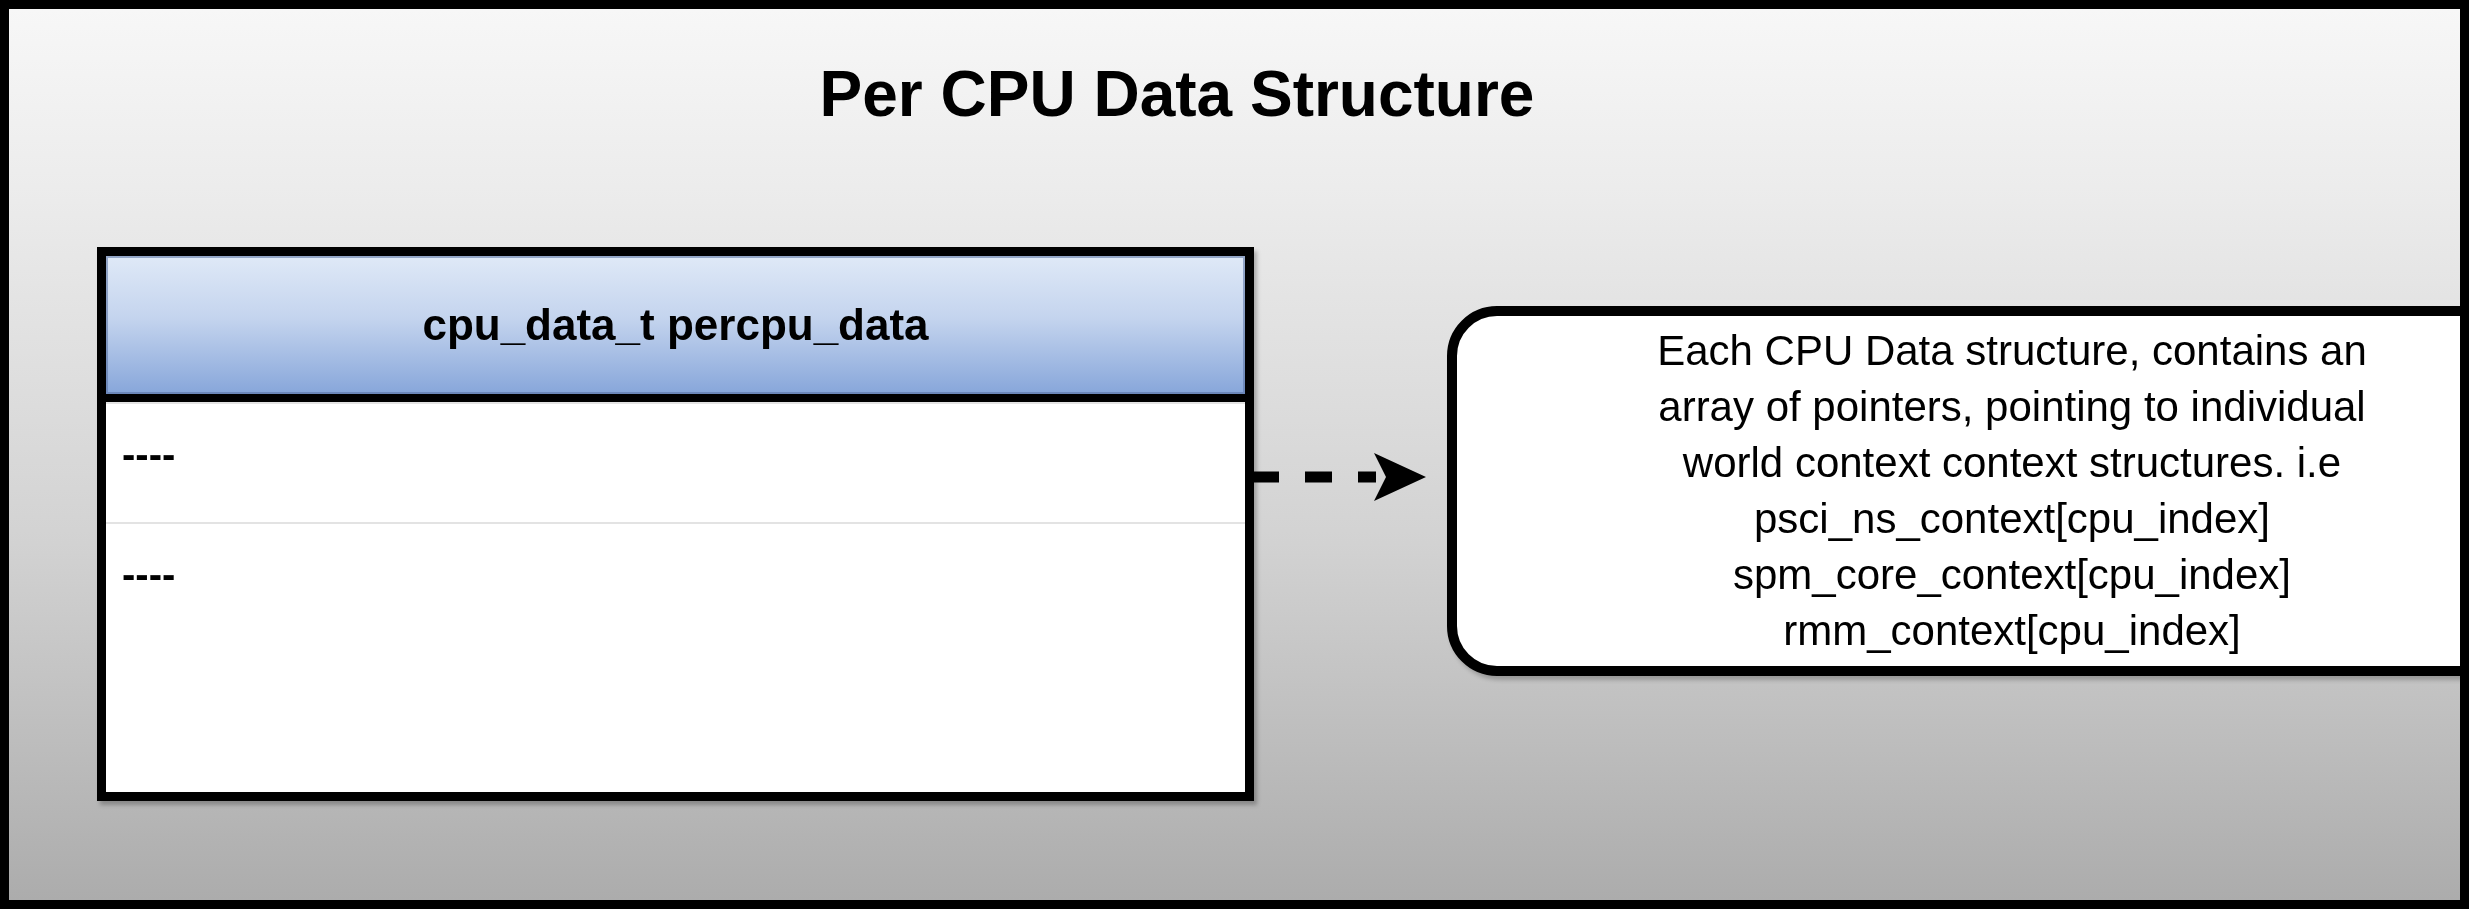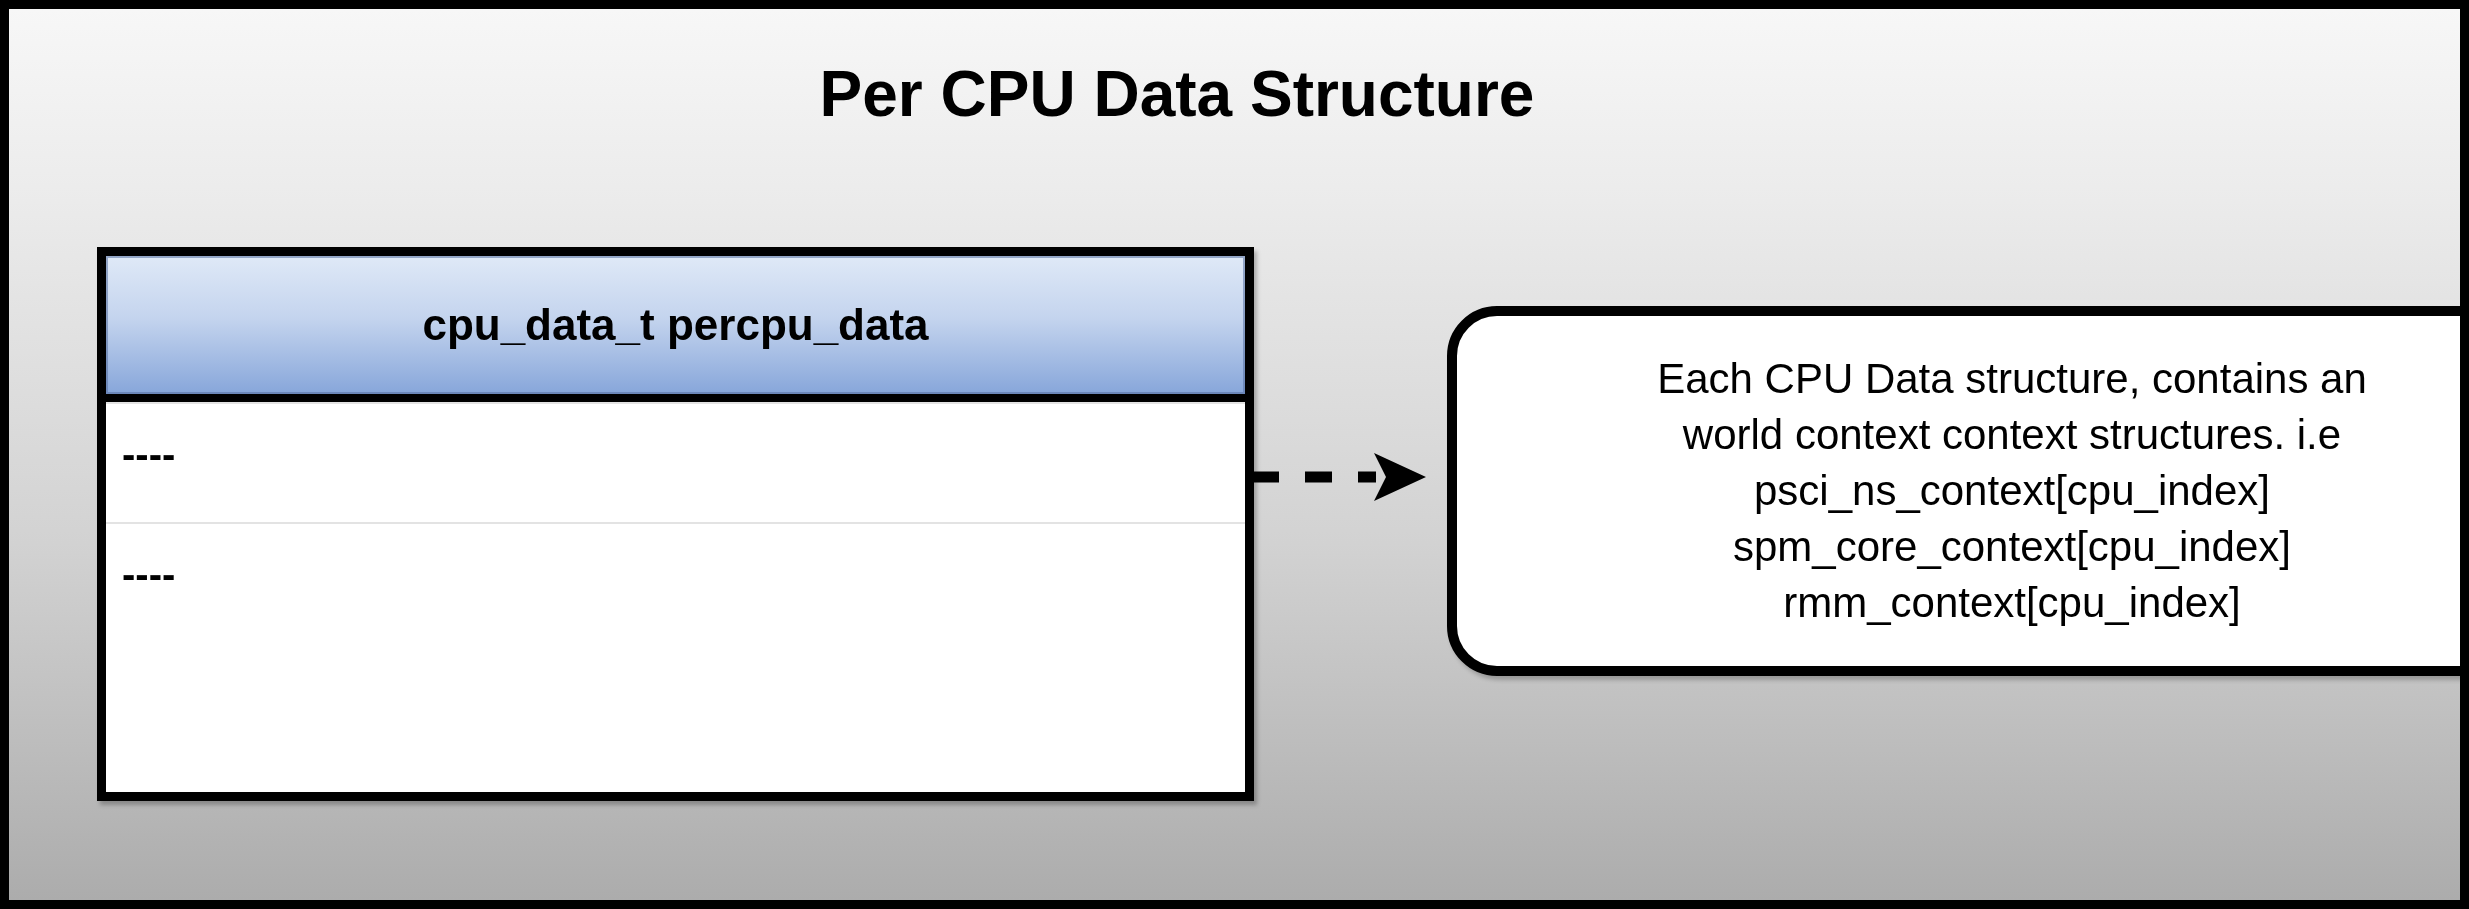--- a/index.html
+++ b/index.html
@@ -121,19 +121,20 @@
 
   <div class="arrow-wrap">
     <svg width="178" height="56" viewBox="0 0 178 56" xmlns="http://www.w3.org/2000/svg">
       <line x1="0" y1="28" x2="124" y2="28" stroke="#000000" stroke-width="11" stroke-dasharray="27 26"></line>
       <polygon points="122,4 174,28 122,52 134,28" fill="#000000"></polygon>
     </svg>
   </div>
 
   <div class="annotation-box">
     <div>Each CPU Data structure, contains an</div>
+    <div>array of pointers, pointing to individual</div>
     <div>world context context structures. i.e</div>
     <div>psci_ns_context[cpu_index]</div>
     <div>spm_core_context[cpu_index]</div>
     <div>rmm_context[cpu_index]</div>
   </div>
 
 </div>
 
 </body></html>

